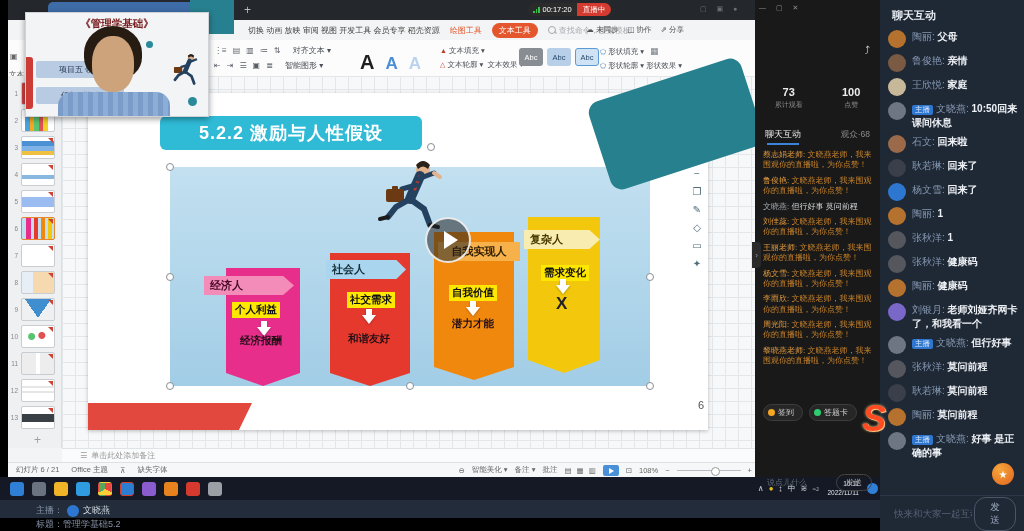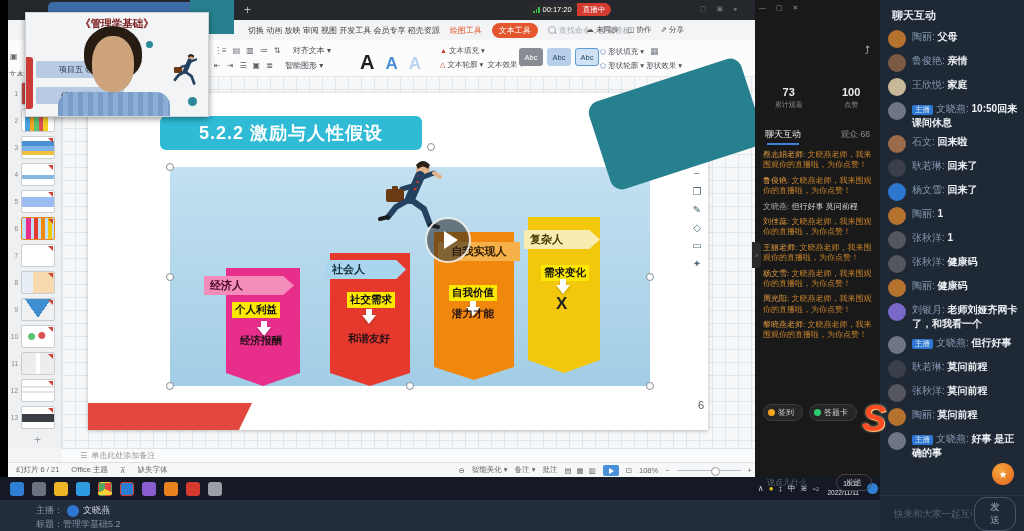--- a/index.html
+++ b/index.html
@@ -61,21 +61,21 @@
   .c3{left:346px;top:139px;width:80px;height:148px;background:#f1880e;}
   .c4{left:440px;top:124px;width:72px;height:156px;background:#f3c70b;}
   .c-label{position:absolute;font-weight:bold;font-size:11px;padding:2px 6px;z-index:2;white-space:nowrap;}
   .l1{left:116px;top:183px;width:78px;background:#f48cba;color:#4a0c28;clip-path:polygon(0 0,88% 0,100% 50%,88% 100%,0 100%);}
   .l2{left:238px;top:167px;width:68px;background:#a9d6ee;color:#15303d;clip-path:polygon(0 0,88% 0,100% 50%,88% 100%,0 100%);}
   .l3{left:350px;top:149px;width:70px;background:#f6b14b;color:#2a1a02;text-align:center;}
   .l4{left:436px;top:137px;width:64px;background:#f8ecb0;color:#4a3a00;clip-path:polygon(0 0,86% 0,100% 50%,86% 100%,0 100%);}
   .c-hl{position:absolute;background:#ffe800;color:#111;font-weight:bold;font-size:10.5px;padding:1px 3px;z-index:2;white-space:nowrap;}
   .h1{left:144px;top:209px;} .h2{left:259px;top:199px;} .h3{left:361px;top:192px;} .h4{left:453px;top:172px;}
   .c-bt{position:absolute;color:#241017;font-weight:bold;font-size:10.5px;z-index:2;white-space:nowrap;}
-  .b1{left:152px;top:241px;} .b2{left:260px;top:239px;} .b3{left:364px;top:214px;}
+  .b1{left:152px;top:241px;} .b2{left:260px;top:239px;} .b3{left:364px;top:224px;}
   .b4{left:468px;top:201px;font-size:17px;color:#222;}
   .c-arrow{position:absolute;width:0;height:0;border-left:7px solid transparent;border-right:7px solid transparent;
     border-top:9px solid #fff;z-index:2;filter:drop-shadow(0 1px 1px rgba(0,0,0,.25));}
   .c-arrow::before{content:"";position:absolute;left:-3px;top:-15px;width:6px;height:7px;background:#fff;}
   .a1{left:169px;top:234px;} .a2{left:274px;top:222px;} .a3{left:378px;top:214px;} .a4{left:468px;top:192px;}
   .runner{position:absolute;left:272px;top:66px;width:100px;height:80px;z-index:2;}
   .playbtn{position:absolute;left:337px;top:124px;width:46px;height:46px;border-radius:50%;
     background:rgba(35,35,35,.55);border:2px solid rgba(255,255,255,.85);box-sizing:border-box;z-index:4;}
   .playbtn::after{content:"";position:absolute;left:17px;top:12px;border-left:14px solid #fff;
     border-top:9px solid transparent;border-bottom:9px solid transparent;}
@@ -125,21 +125,21 @@
   .sig i:nth-child(1){height:2px;}.sig i:nth-child(2){height:4px;}.sig i:nth-child(3){height:6px;}
   .live-r{background:#d33b30;color:#fff;padding:0 6px;border-radius:0 7px 7px 0;display:flex;align-items:center;}
   
   .taskbar{position:absolute;left:0;top:477px;width:880px;height:23px;background:#141925;z-index:5;display:flex;align-items:center;}
   .tb-icons{display:flex;gap:8px;margin-left:10px;align-items:center;}
   .tb-ic{width:14px;height:14px;border-radius:3px;border:1px solid transparent;box-sizing:border-box;}
   .tray{margin-left:auto;display:flex;align-items:center;gap:5px;margin-right:2px;}
   .tray .tg{color:#cfd4da;font-size:8px;}
   .clock{text-align:right;font-size:6.5px;line-height:1.25;color:#dfe3e8;margin-left:4px;}
   .tray-dot{width:11px;height:11px;border-radius:50%;background:#2f7fd6;margin-left:3px;}
-  .footer{position:absolute;left:0;top:500px;width:880px;height:31px;background:#222c3a;z-index:5;
+  .footer{position:absolute;left:0;top:500px;width:880px;height:18px;background:#222c3a;z-index:5;
     font-size:9px;color:#8492a6;}
   .f-line1{position:absolute;left:36px;top:4px;display:flex;align-items:center;gap:4px;}
   .f-ava{width:12px;height:12px;border-radius:50%;background:#2e77d0;display:inline-block;}
   .f-name{color:#d6dce6;}
   .f-line2{position:absolute;left:36px;top:18px;}
   
   .ichat{position:absolute;left:755px;top:0;width:125px;height:477px;background:#191919;z-index:5;}
   .ic-winctl{position:absolute;left:4px;top:4px;color:#8a8f94;font-size:7px;letter-spacing:4px;}
   .ic-share{position:absolute;right:10px;top:44px;color:#c8ccd0;font-size:11px;}
   .ic-stats{position:absolute;left:0;top:86px;width:100%;display:flex;justify-content:space-around;text-align:center;}
@@ -520,20 +520,21 @@
         <div class="ic-msg"><span class="iname" style="color: rgb(168, 173, 179);">文晓燕</span><span style="color: rgb(218, 221, 224);">但行好事 莫问前程</span></div>
 
         <div class="ic-msg"><span class="iname" style="color: rgb(226, 154, 62);">刘佳蕊</span><span style="color: rgb(201, 131, 43);">文晓燕老师，我来围观你的直播啦，为你点赞！</span></div>
 
 
         <div class="ic-msg"><span class="iname" style="color: rgb(226, 154, 62);">王丽老师</span><span style="color: rgb(201, 131, 43);">文晓燕老师，我来围观你的直播啦，为你点赞！</span></div>
 
 
         <div class="ic-msg"><span class="iname" style="color: rgb(226, 154, 62);">杨文雪</span><span style="color: rgb(201, 131, 43);">文晓燕老师，我来围观你的直播啦，为你点赞！</span></div>
 
+        <div class="ic-msg"><span class="iname" style="color: rgb(226, 154, 62);">李雨欣</span><span style="color: rgb(201, 131, 43);">文晓燕老师，我来围观你的直播啦，为你点赞！</span></div>
 
         <div class="ic-msg"><span class="iname" style="color: rgb(226, 154, 62);">周光阳</span><span style="color: rgb(201, 131, 43);">文晓燕老师，我来围观你的直播啦，为你点赞！</span></div>
 
         <div class="ic-msg"><span class="iname" style="color: rgb(226, 154, 62);">黎晓燕老师</span><span style="color: rgb(201, 131, 43);">文晓燕老师，我来围观你的直播啦，为你点赞！</span></div>
 
     </div>
     <div class="ic-pills">
 
         <span class="ic-pill">
           <span class="ic-dot" style="background: rgb(245, 166, 35);"></span>
@@ -617,27 +618,27 @@
           <span class="oava" style="background: rgb(122, 104, 201);"></span>
           <span class="obody"><span class="oname">刘银月</span><span class="otext">老师刘娅齐网卡了，和我看一个</span></span>
         </div>
 
         <div class="orow">
           <span class="oava" style="background: rgb(110, 118, 132);"></span>
           <span class="obody"><span class="obadge">主播</span><span class="oname">文晓燕</span><span class="otext">但行好事</span></span>
         </div>
 
         <div class="orow">
+          <span class="oava" style="background: rgb(86, 87, 94);"></span>
+          <span class="obody"><span class="oname">张秋洋</span><span class="otext">莫问前程</span></span>
+        </div>
+
+        <div class="orow">
           <span class="oava" style="background: rgb(58, 63, 74);"></span>
           <span class="obody"><span class="oname">耿若琳</span><span class="otext">莫问前程</span></span>
-        </div>
-
-        <div class="orow">
-          <span class="oava" style="background: rgb(86, 87, 94);"></span>
-          <span class="obody"><span class="oname">张秋洋</span><span class="otext">莫问前程</span></span>
         </div>
 
         <div class="orow">
           <span class="oava" style="background: rgb(181, 114, 47);"></span>
           <span class="obody"><span class="oname">陶丽</span><span class="otext">莫问前程</span></span>
         </div>
 
         <div class="orow">
           <span class="oava" style="background: rgb(110, 118, 132);"></span>
           <span class="obody"><span class="obadge">主播</span><span class="oname">文晓燕</span><span class="otext">好事 是正确的事</span></span>

